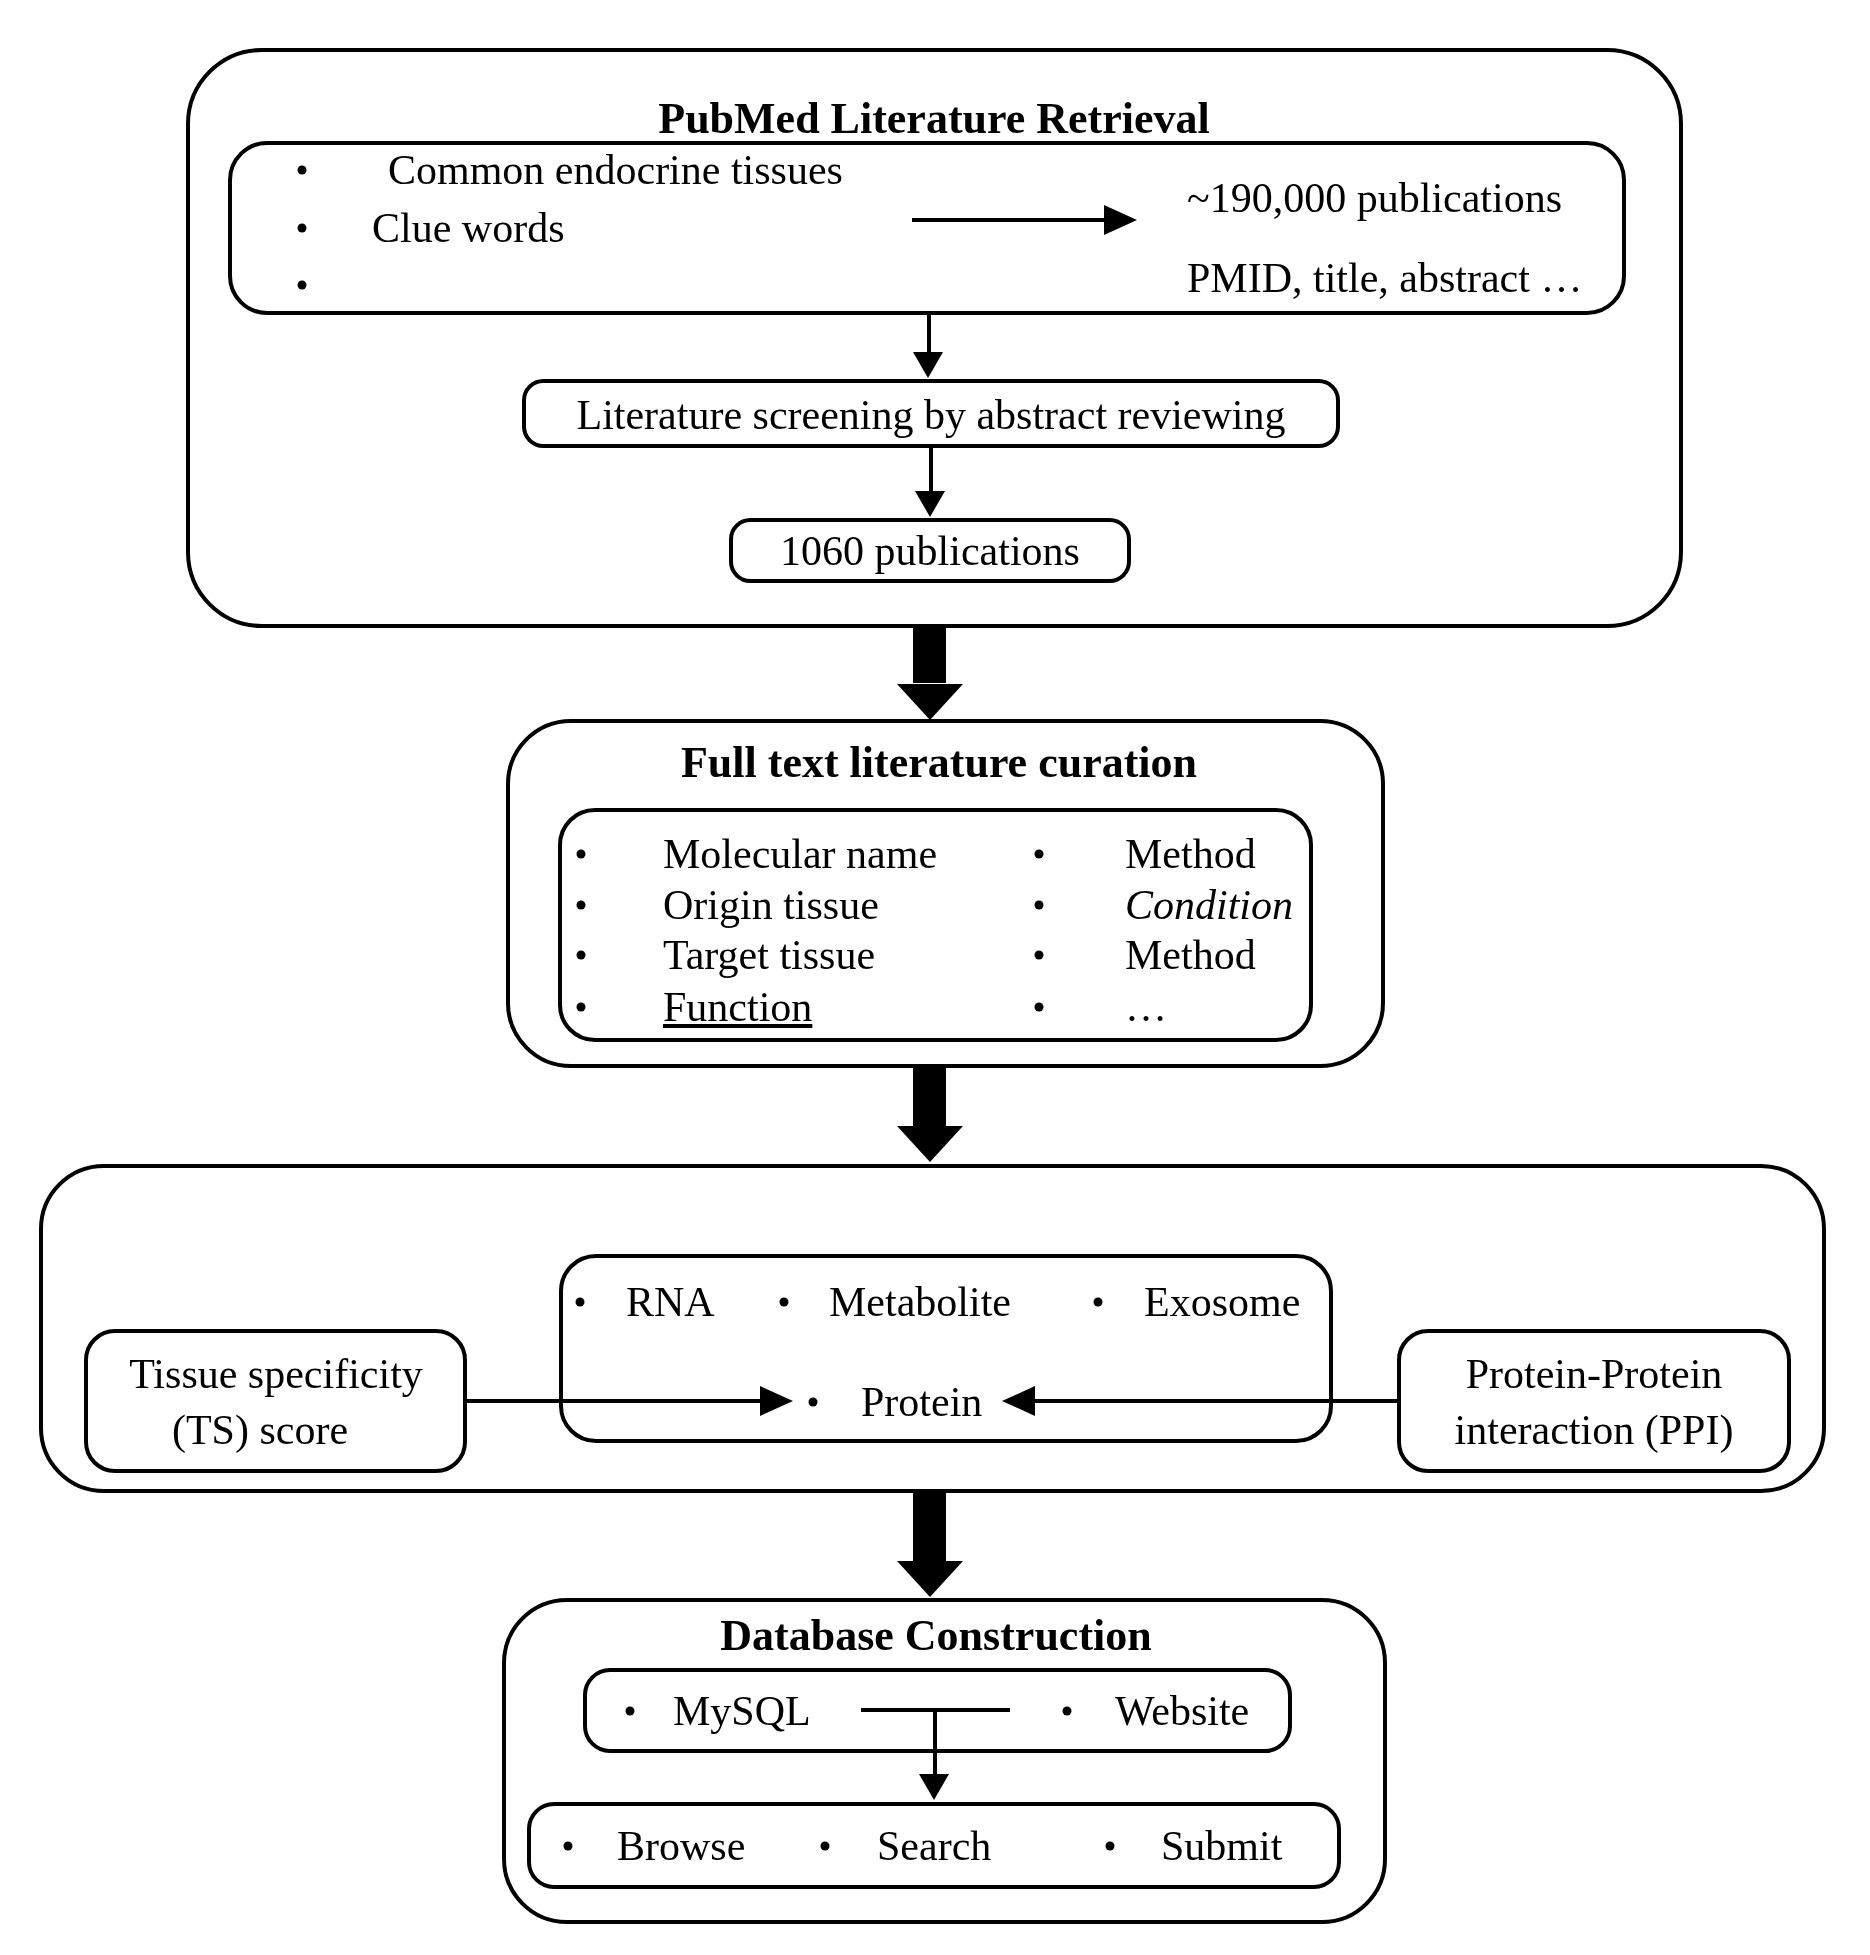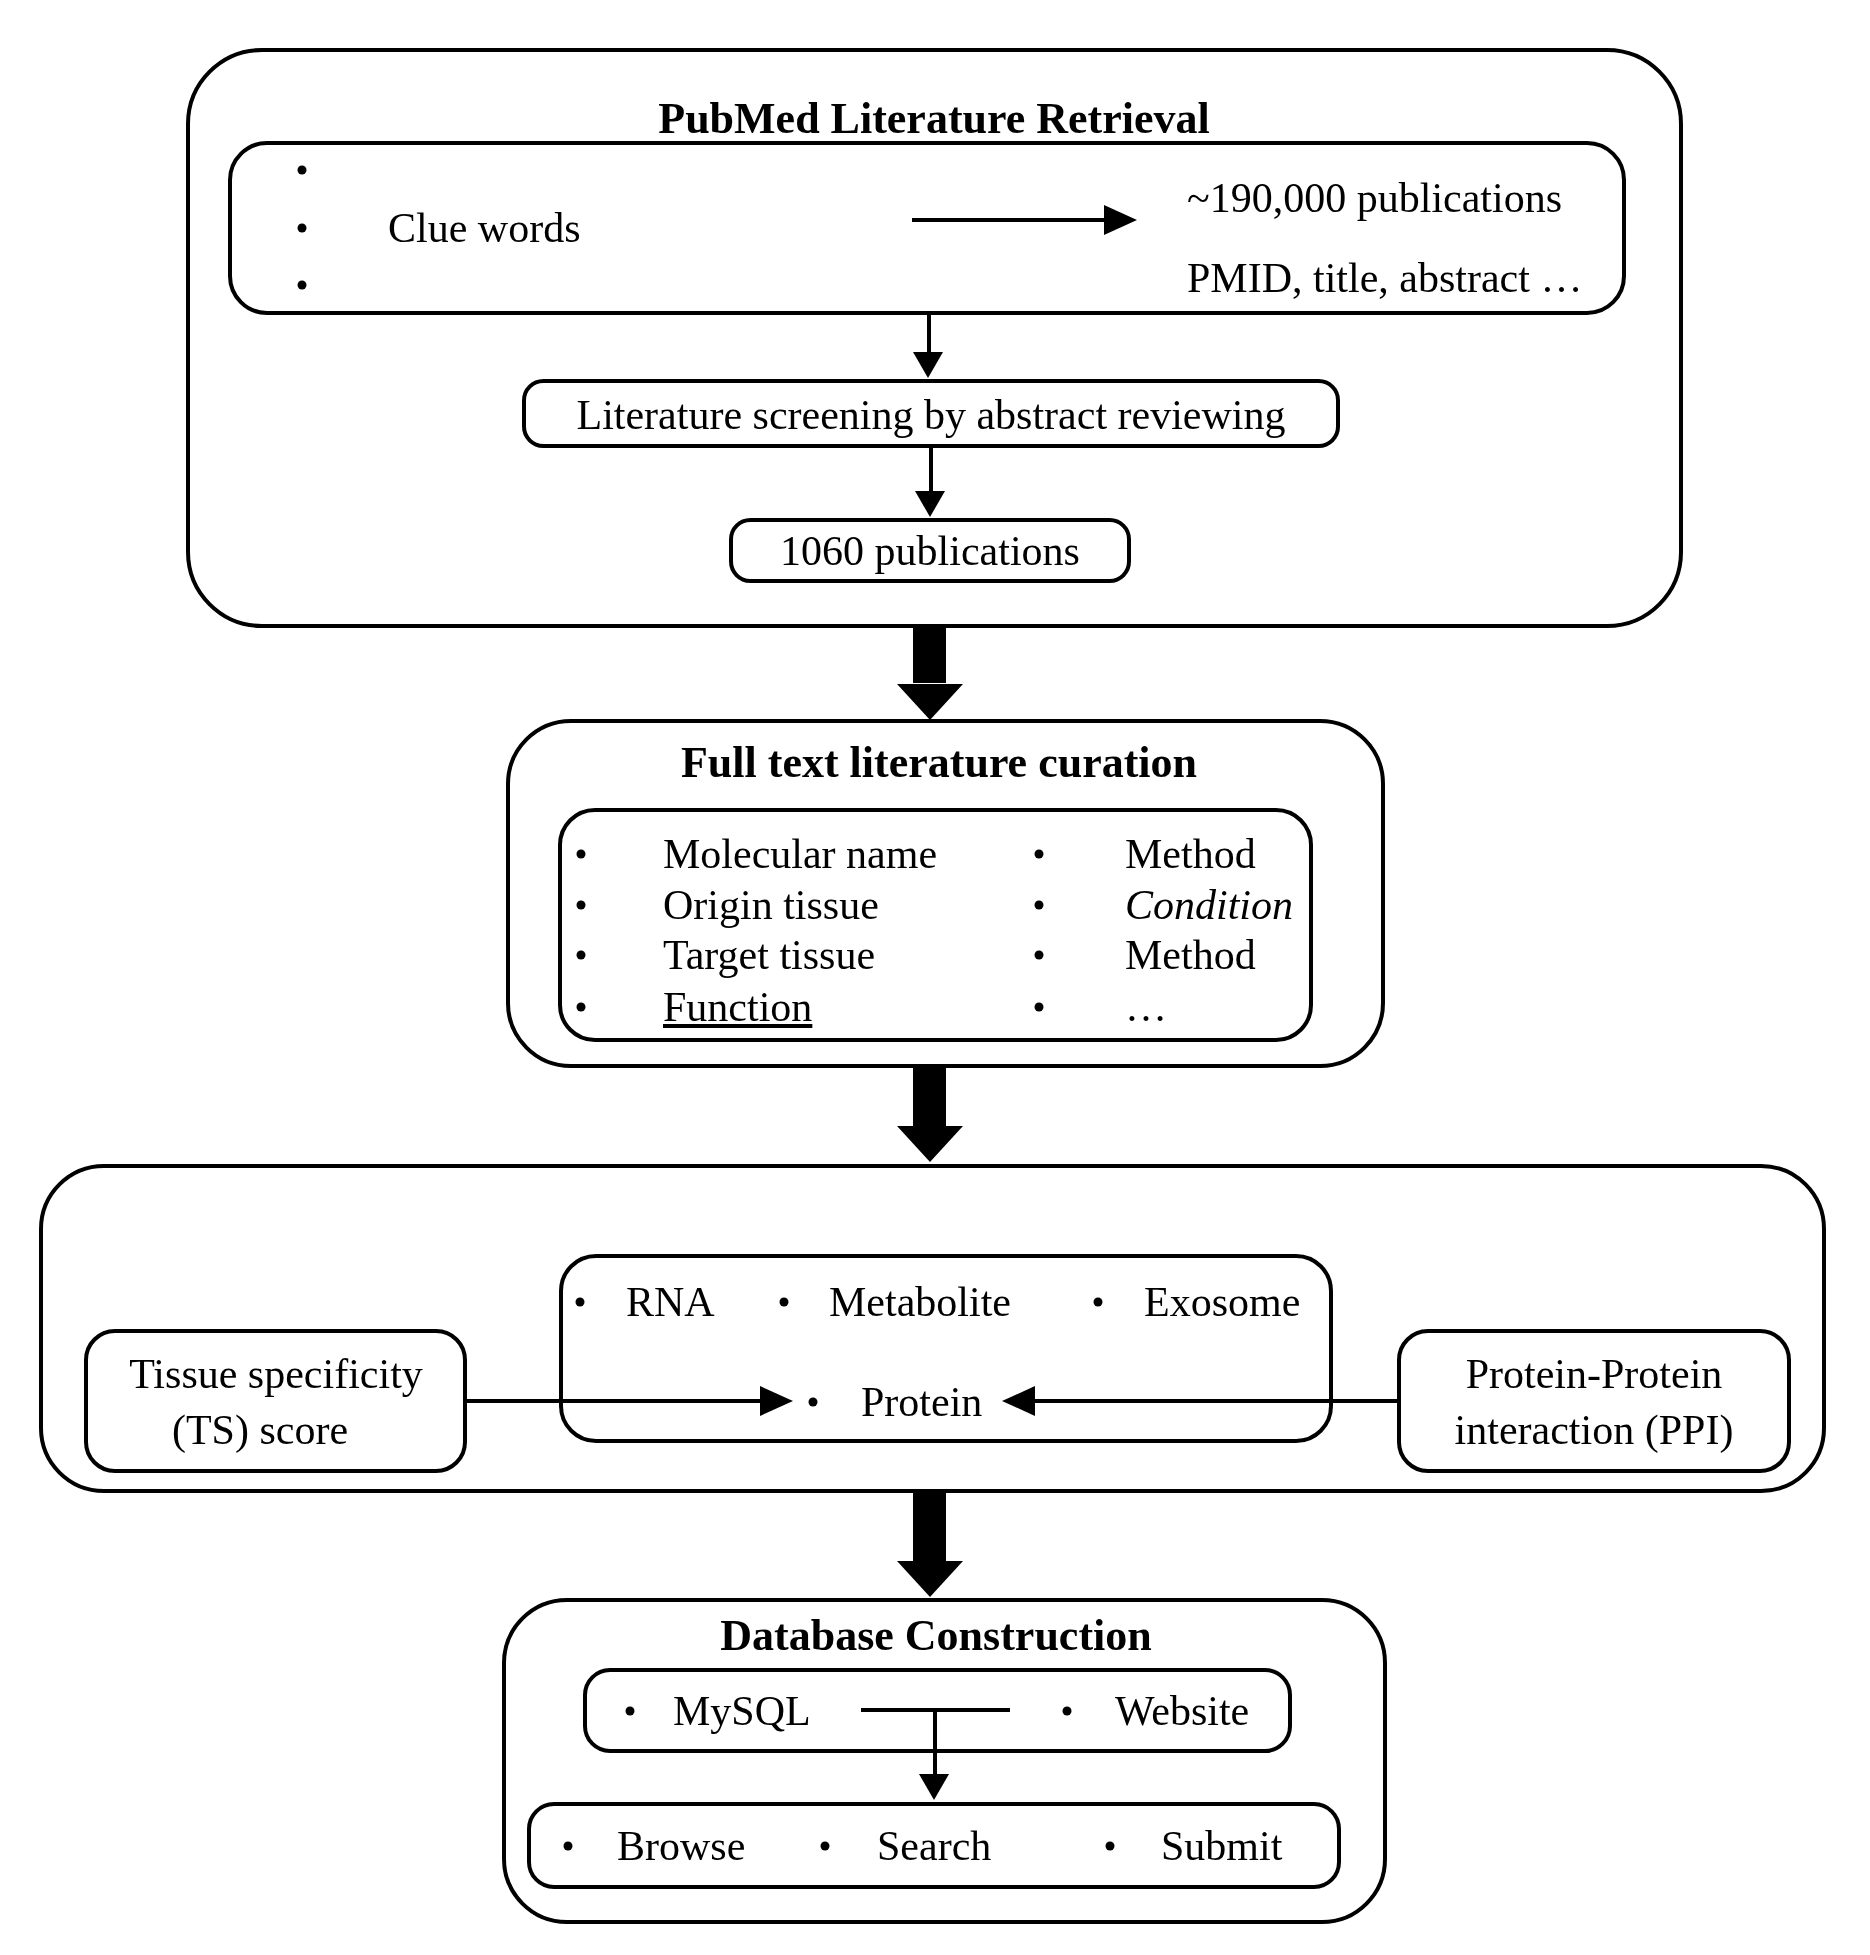--- a/index.html
+++ b/index.html
@@ -26,22 +26,23 @@
 <body>
 
 <div class="canvas">
 
   <div class="box" style="left:186px;top:48px;width:1497px;height:580px;border-radius:76px;"></div>
   <div class="txt title center" style="left:934px;top:95px;margin-top:24px;">PubMed Literature Retrieval</div>
 
   <div class="box" style="left:228px;top:141px;width:1398px;height:174px;border-radius:39px;"></div>
 
   <span class="dot" style="left:302px;top:170px;"></span>
+  <div class="txt vcenter" style="left:388px;top:170px;">Common endocrine tissues</div>
   <span class="dot" style="left:302px;top:228px;"></span>
-  <div class="txt vcenter" style="left:388px;top:228px;">Clue words</div>
+  <div class="txt vcenter" style="left:372px;top:228px;">Clue words</div>
   <span class="dot" style="left:302px;top:285px;"></span>
 
   <div class="hline" style="left:912px;top:218px;width:192px;"></div>
   <div class="tri tri-right" style="left:1104px;top:205px;"></div>
 
   <div class="txt vcenter" style="left:1187px;top:198px;">~190,000 publications</div>
   <div class="txt vcenter" style="left:1187px;top:258px;margin-top:20px;">PMID, title, abstract …</div>
 
   <div class="vline" style="left:927px;top:315px;height:37px;"></div>
   <div class="tri tri-down" style="left:913px;top:352px;"></div>

